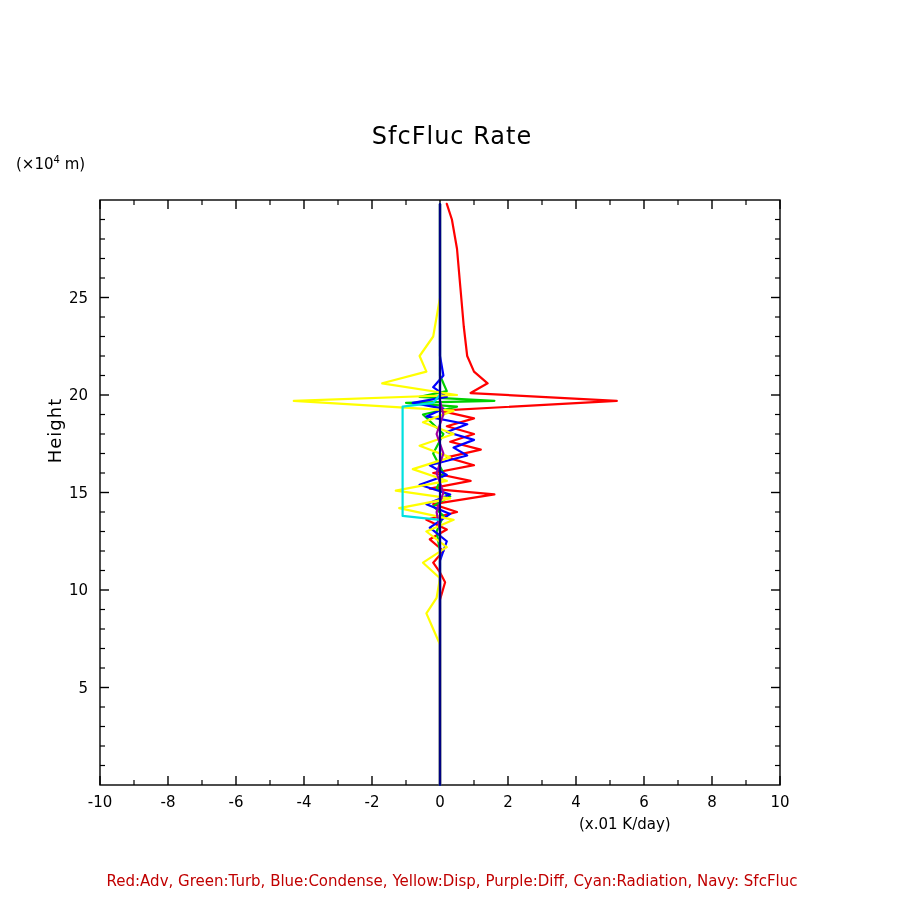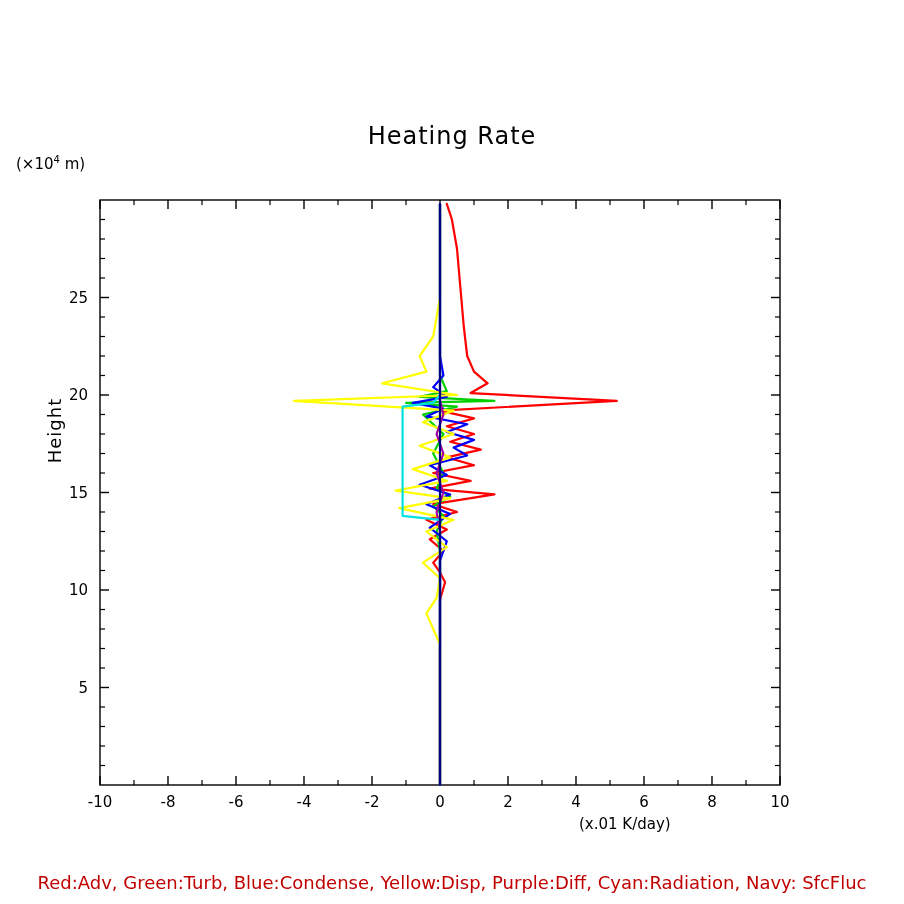--- a/index.html
+++ b/index.html
@@ -56,41 +56,41 @@
     top: 815px;
     font-size: 15px;
     margin-left: 24px;
   }
   .legend {
     position: absolute;
     left: 0;
     top: 872px;
     width: 904px;
     text-align: center;
-    font-size: 18px;
+    font-size: 15px;
     color: #c00000;
     white-space: nowrap;
   }
   svg.plot {
     position: absolute;
     left: 0;
     top: 0;
   }
   .tick-label {
     font-family: "DejaVu Sans", sans-serif;
     font-size: 15px;
     fill: #000;
   }
 </style>
 </head>
 <body>
 
 <div id="root">
 
-  <div class="title">Heating Rate</div>
+  <div class="title">SfcFluc Rate</div>
 
   <div class="unit-top">(×10<sup>4</sup> m)</div>
 
   <div class="ylabel">Height</div>
 
   <div class="xlabel">(x.01 K/day)</div>
 
   <svg class="plot" width="904" height="904">
     <g>
       <rect x="100" y="200" width="680" height="585" fill="none" stroke="#000000" stroke-width="1.4"></rect>

